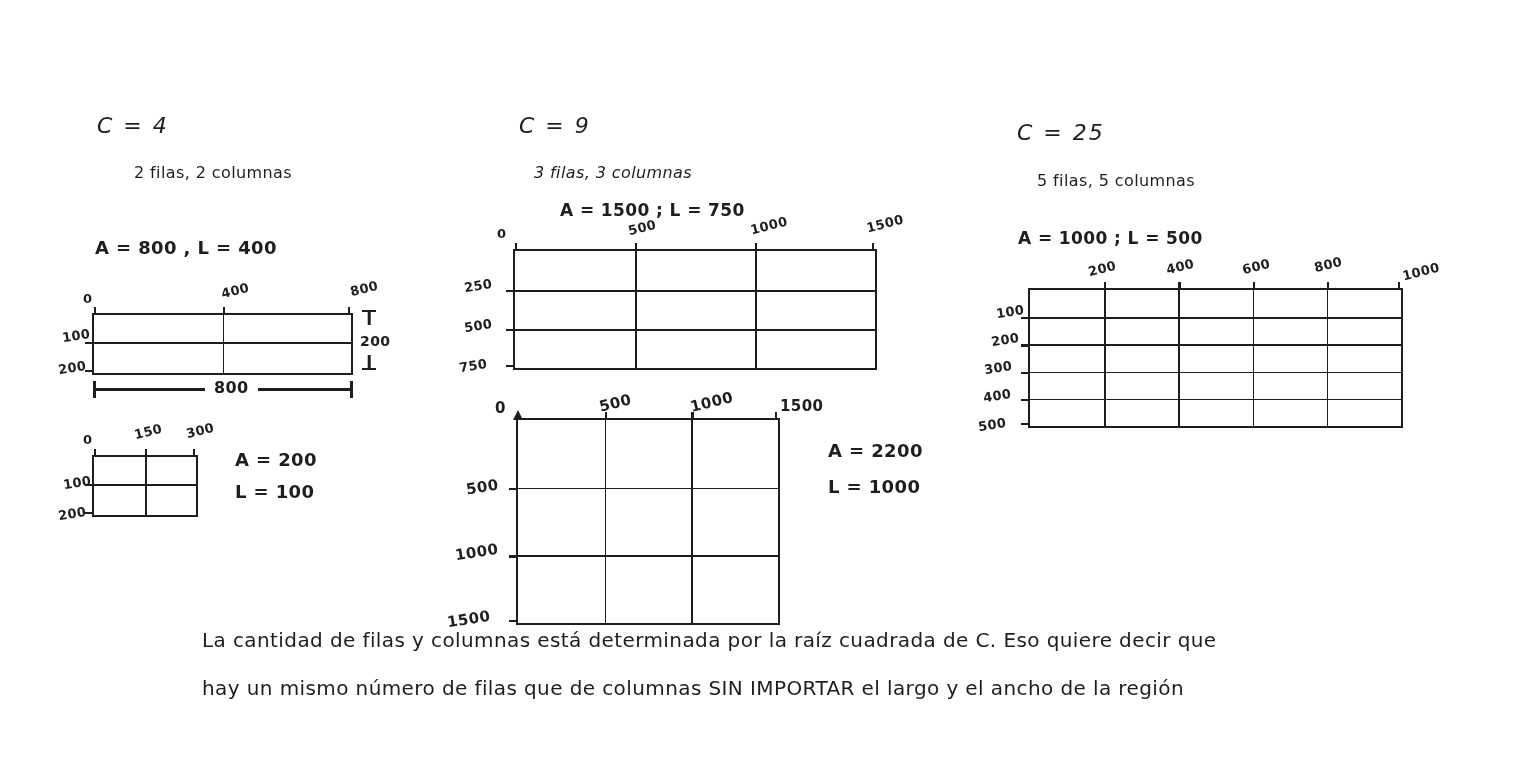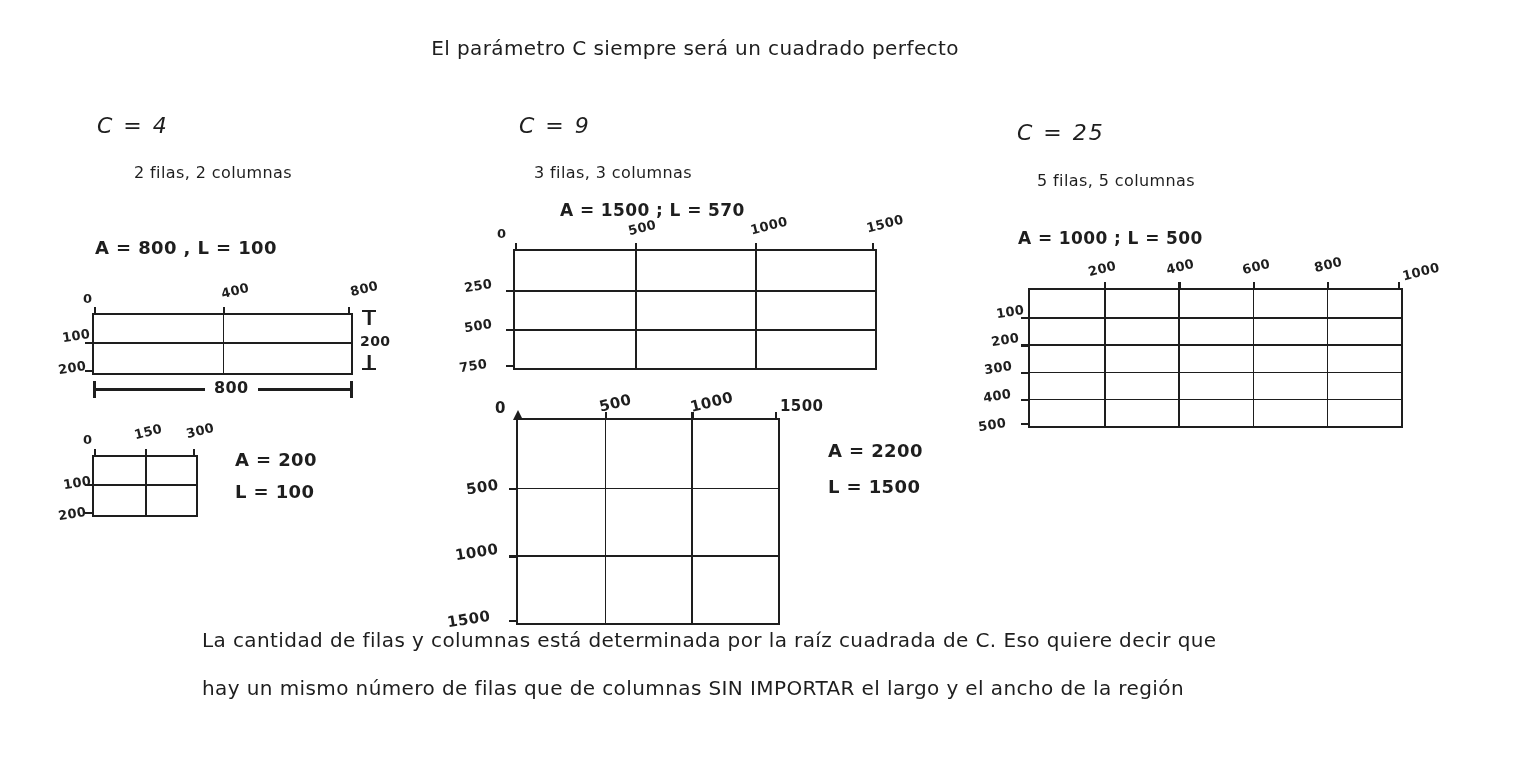--- a/index.html
+++ b/index.html
@@ -40,25 +40,24 @@
   
   .hbar { position:absolute; height:2.6px; background:var(--ink); }
   .vbar { position:absolute; width:2.6px; height:17px; background:var(--ink); }
   .dimlabel { background:#fff; padding:0 9px; font-size:16px; font-weight:700; }
 </style>
 </head>
 <body>
 
 <div class="canvas">
 
-  <div class="t title" style="left:380px; top:36px; width:630px;">El parámetro C siempre será un cuadrado perfecto</div>
 
   <div class="t heading" style="left:97px; top:113px;">C = 4</div>
   <div class="t sub" style="left:134px; top:163px;">2 filas, 2 columnas</div>
-  <div class="t params" style="left:95px; top:237px;">A = 800 ,   L = 100</div>
+  <div class="t params" style="left:95px; top:237px;">A = 800 ,   L = 400</div>
 
   <div class="grid" style="left:92px; top:313px; width:261px; height:62px;">
     <div class="vl" style="left:50%;"></div>
     <div class="hl" style="top:47%;"></div>
     <div class="tt" style="left:0;"></div>
     <div class="tt" style="left:50%;"></div>
     <div class="tt" style="left:calc(100% - 3px);"></div>
     <div class="tl" style="top:47%;"></div>
     <div class="tl" style="top:calc(100% - 3px);"></div>
   </div>
@@ -88,22 +87,22 @@
   </div>
   <div class="t lab" style="left:83px; top:432px;">0</div>
   <div class="t lab rot" style="left:134px; top:424px;">150</div>
   <div class="t lab rot" style="left:186px; top:423px;">300</div>
   <div class="t lab rotl" style="left:63px; top:475px;">100</div>
   <div class="t lab rotl" style="left:58px; top:506px;">200</div>
   <div class="t params" style="left:235px; top:449px;">A = 200</div>
   <div class="t params" style="left:235px; top:481px;">L = 100</div>
 
   <div class="t heading" style="left:519px; top:113px;">C = 9</div>
-  <div class="t sub" style="left:534px; top:163px;">3 filas, 3 columnas</div>
-  <div class="t params" style="left:560px; top:200px; font-size:17px;">A = 1500 ;   L = 570</div>
+  <div class="t sub" style="left:534px; top:163px;font-style:italic;">3 filas, 3 columnas</div>
+  <div class="t params" style="left:560px; top:200px; font-size:17px;">A = 1500 ;   L = 750</div>
 
   <div class="grid" style="left:513px; top:249px; width:364px; height:121px;">
     <div class="vl" style="left:33.33%;"></div>
     <div class="vl" style="left:66.66%;"></div>
     <div class="hl" style="top:33.33%;"></div>
     <div class="hl" style="top:66.66%;"></div>
     <div class="tt" style="left:0;"></div>
     <div class="tt" style="left:33.33%;"></div>
     <div class="tt" style="left:66.66%;"></div>
     <div class="tt" style="left:calc(100% - 3px);"></div>
@@ -133,21 +132,21 @@
     <div class="tl" style="top:calc(100% - 3px);"></div>
   </div>
   <div class="t lab-lg" style="left:495px; top:399px;">0</div>
   <div class="t lab-lg rot" style="left:599px; top:394px;">500</div>
   <div class="t lab-lg rot" style="left:690px; top:393px;">1000</div>
   <div class="t lab-lg" style="left:780px; top:397px;">1500</div>
   <div class="t lab-lg rotl" style="left:466px; top:478px;">500</div>
   <div class="t lab-lg rotl" style="left:455px; top:543px;">1000</div>
   <div class="t lab-lg rotl" style="left:447px; top:610px;">1500</div>
   <div class="t params" style="left:828px; top:440px;">A = 2200</div>
-  <div class="t params" style="left:828px; top:476px;">L = 1500</div>
+  <div class="t params" style="left:828px; top:476px;">L = 1000</div>
 
   <div class="t heading" style="left:1017px; top:120px;">C = 25</div>
   <div class="t sub" style="left:1037px; top:171px;">5 filas, 5 columnas</div>
   <div class="t params" style="left:1018px; top:228px; font-size:17px;">A = 1000  ;   L = 500</div>
 
   <div class="grid" style="left:1028px; top:288px; width:375px; height:140px;">
     <div class="vl" style="left:20%;"></div>
     <div class="vl" style="left:40%;"></div>
     <div class="vl" style="left:60%;"></div>
     <div class="vl" style="left:80%;"></div>

